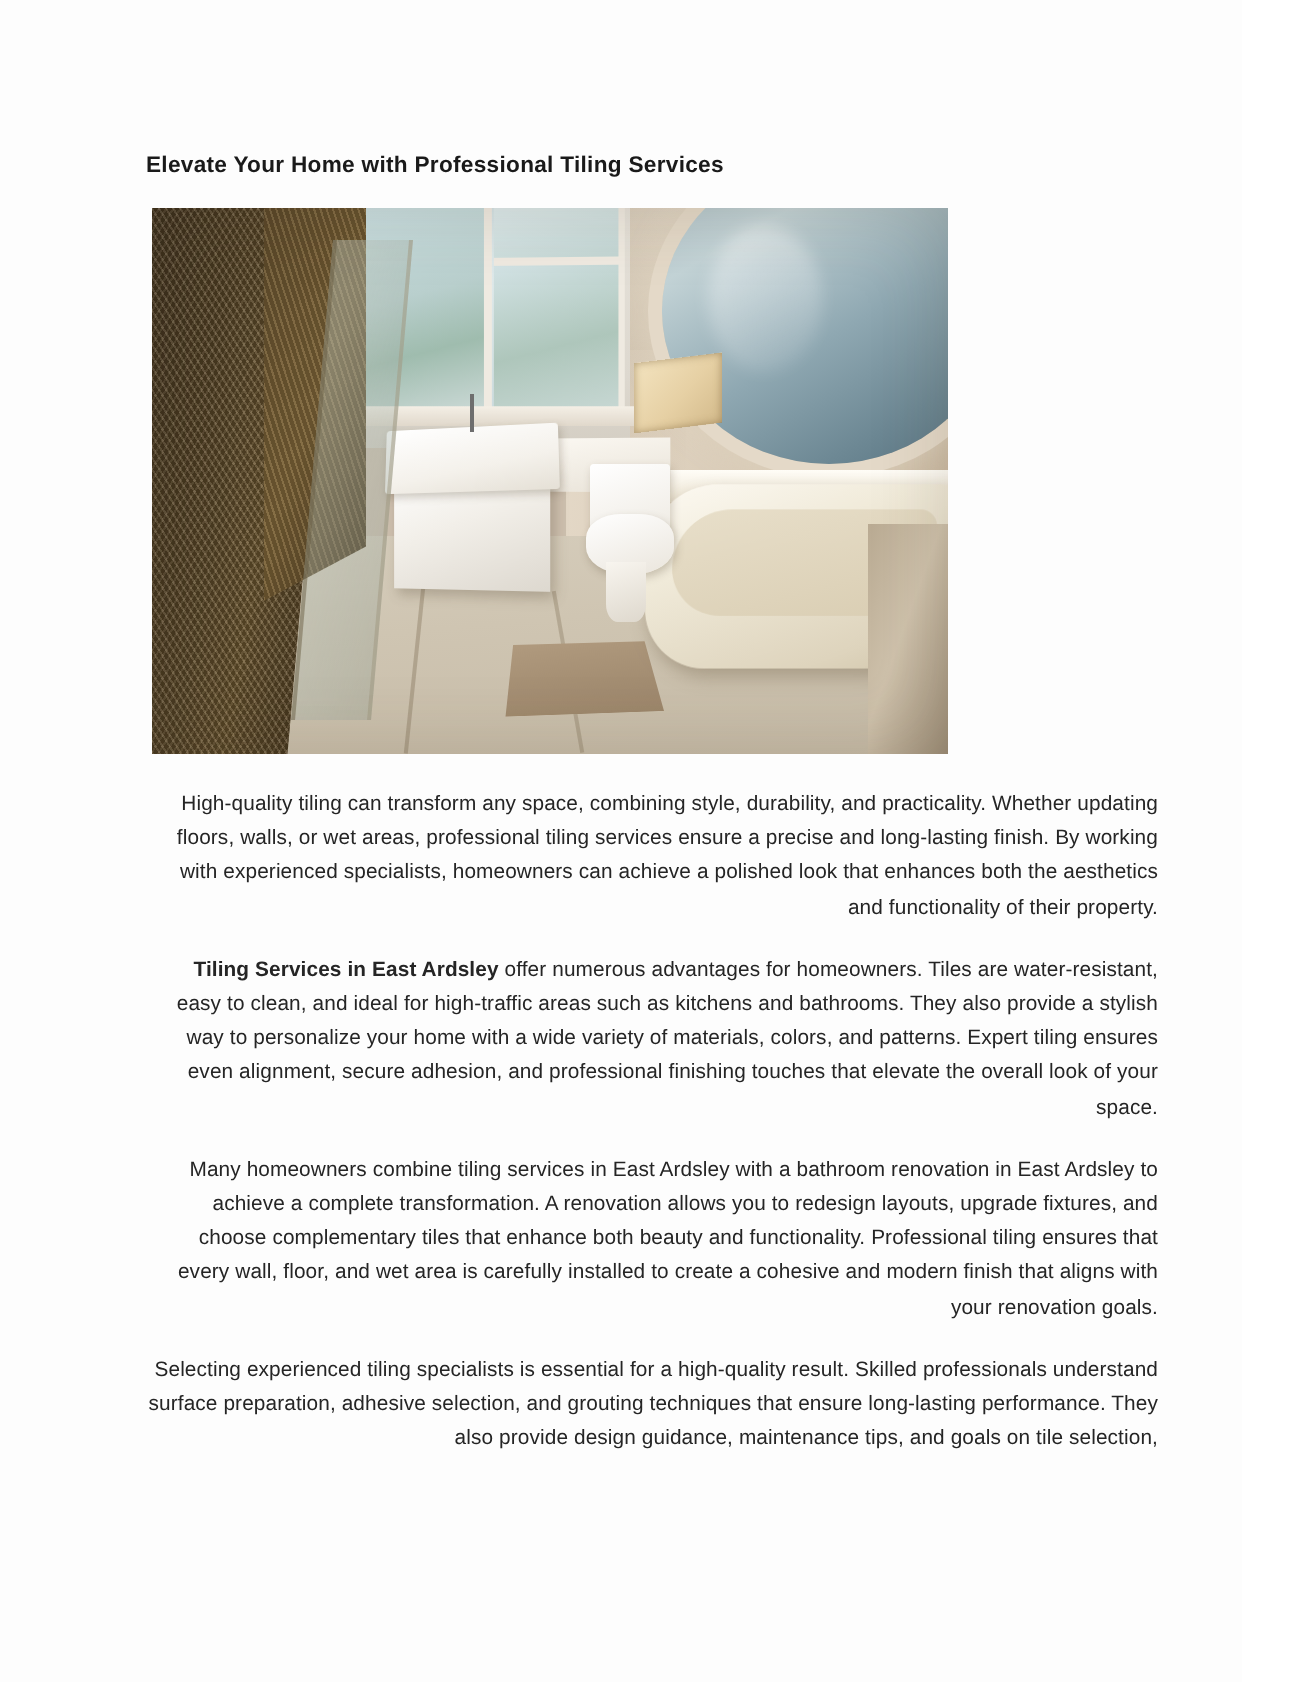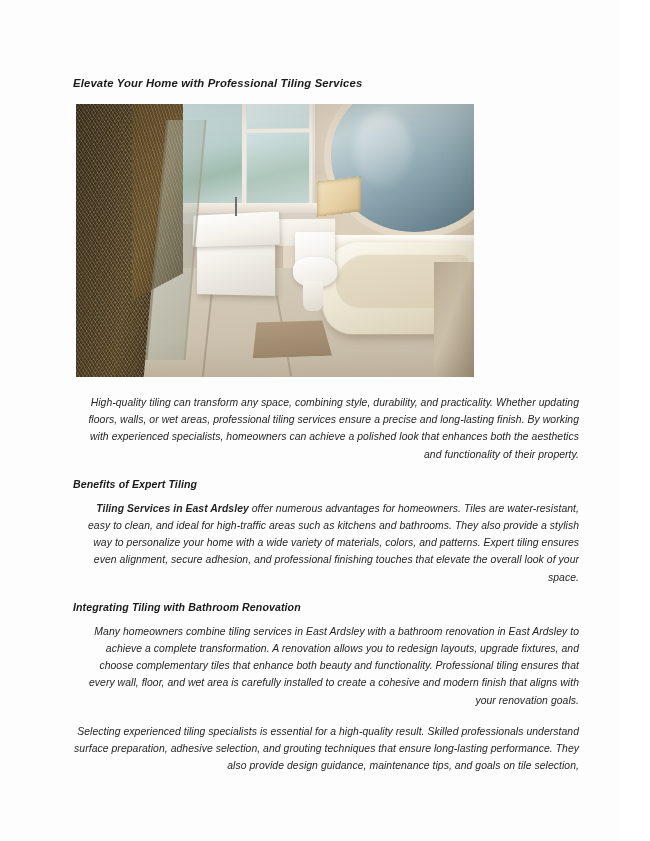--- a/index.html
+++ b/index.html
@@ -13,21 +13,20 @@
     font-family: "Liberation Sans", sans-serif;
     overflow: hidden;
   }
   .page {
     position: relative;
     width: 621px;
     height: 841px;
     background: #fdfdfd;
     box-sizing: border-box;
     padding: 0;
-    font-style: italic;
   }
   .content {
     position: absolute;
     left: 73px;
     top: 76px;
     width: 506px;
   }
   .doc-title {
     font-size: 11.3px;
     font-weight: bold;
@@ -402,22 +401,20 @@
         <div class="ph-tile-wall"></div>
         <div class="ph-tile-wall2"></div>
         <div class="ph-glass-screen"></div>
         <div class="ph-right-edge"></div>
         <div class="ph-vignette"></div>
       </div>
     </div>
 
     <p class="body">High-quality tiling can transform any space, combining style, durability, and practicality. Whether updating floors, walls, or wet areas, professional tiling services ensure a precise and long-lasting finish. By working with experienced specialists, homeowners can achieve a polished look that enhances both the aesthetics and functionality of their property.</p>
 
-    <h2 class="sec-head">Benefits of Expert Tiling</h2>
     <p class="body"><span class="lead-bold">Tiling Services in East Ardsley</span><span> offer numerous advantages for homeowners. Tiles are water-resistant, easy to clean, and ideal for high-traffic areas such as kitchens and bathrooms. They also provide a stylish way to personalize your home with a wide variety of materials, colors, and patterns. Expert tiling ensures even alignment, secure adhesion, and professional finishing touches that elevate the overall look of your space.</span></p>
 
-    <h2 class="sec-head">Integrating Tiling with Bathroom Renovation</h2>
     <p class="body">Many homeowners combine tiling services in East Ardsley with a bathroom renovation in East Ardsley to achieve a complete transformation. A renovation allows you to redesign layouts, upgrade fixtures, and choose complementary tiles that enhance both beauty and functionality. Professional tiling ensures that every wall, floor, and wet area is carefully installed to create a cohesive and modern finish that aligns with your renovation goals.</p>
 
     <p class="body last">Selecting experienced tiling specialists is essential for a high-quality result. Skilled professionals understand surface preparation, adhesive selection, and grouting techniques that ensure long-lasting performance. They also provide design guidance, maintenance tips, and goals on tile selection,</p>
 
   </div>
 </div>
 
 </body></html>

